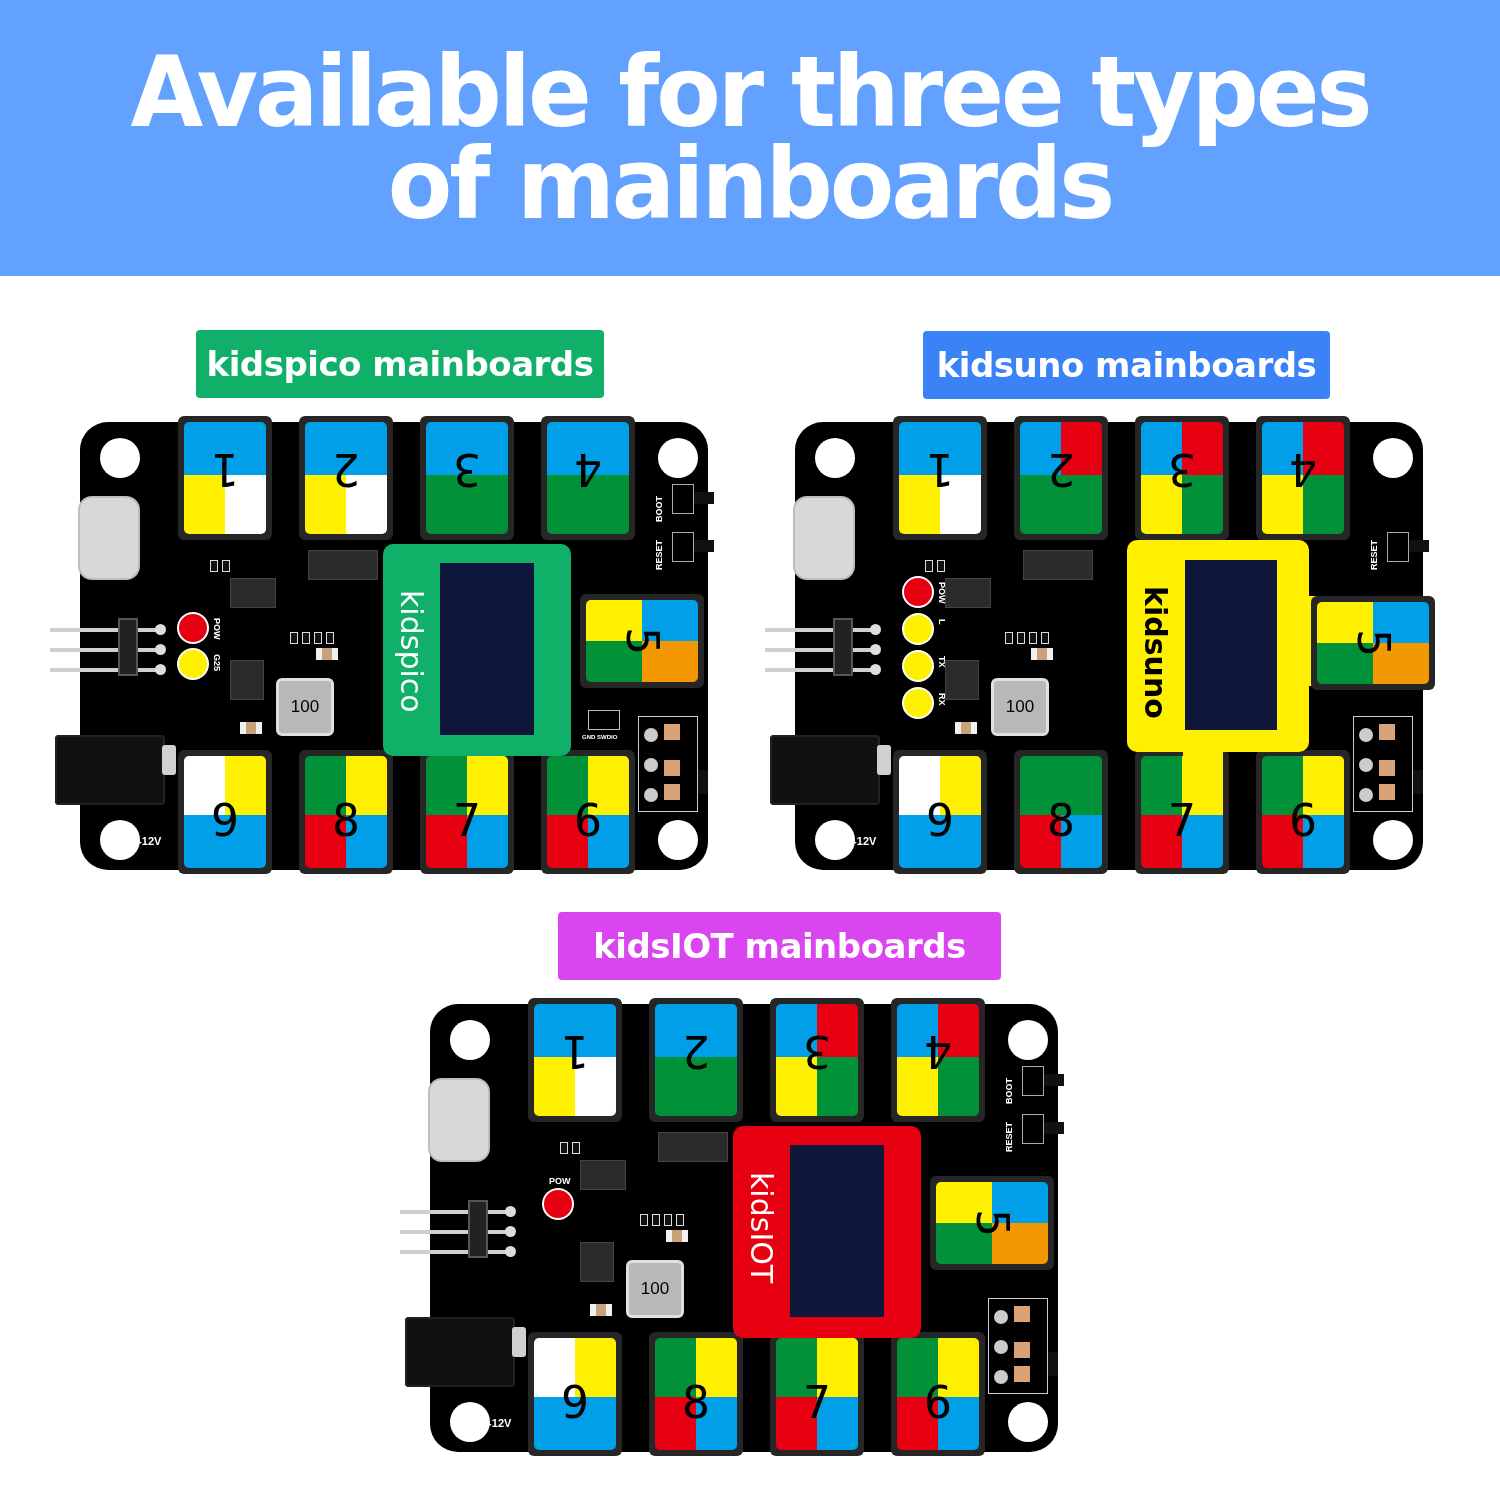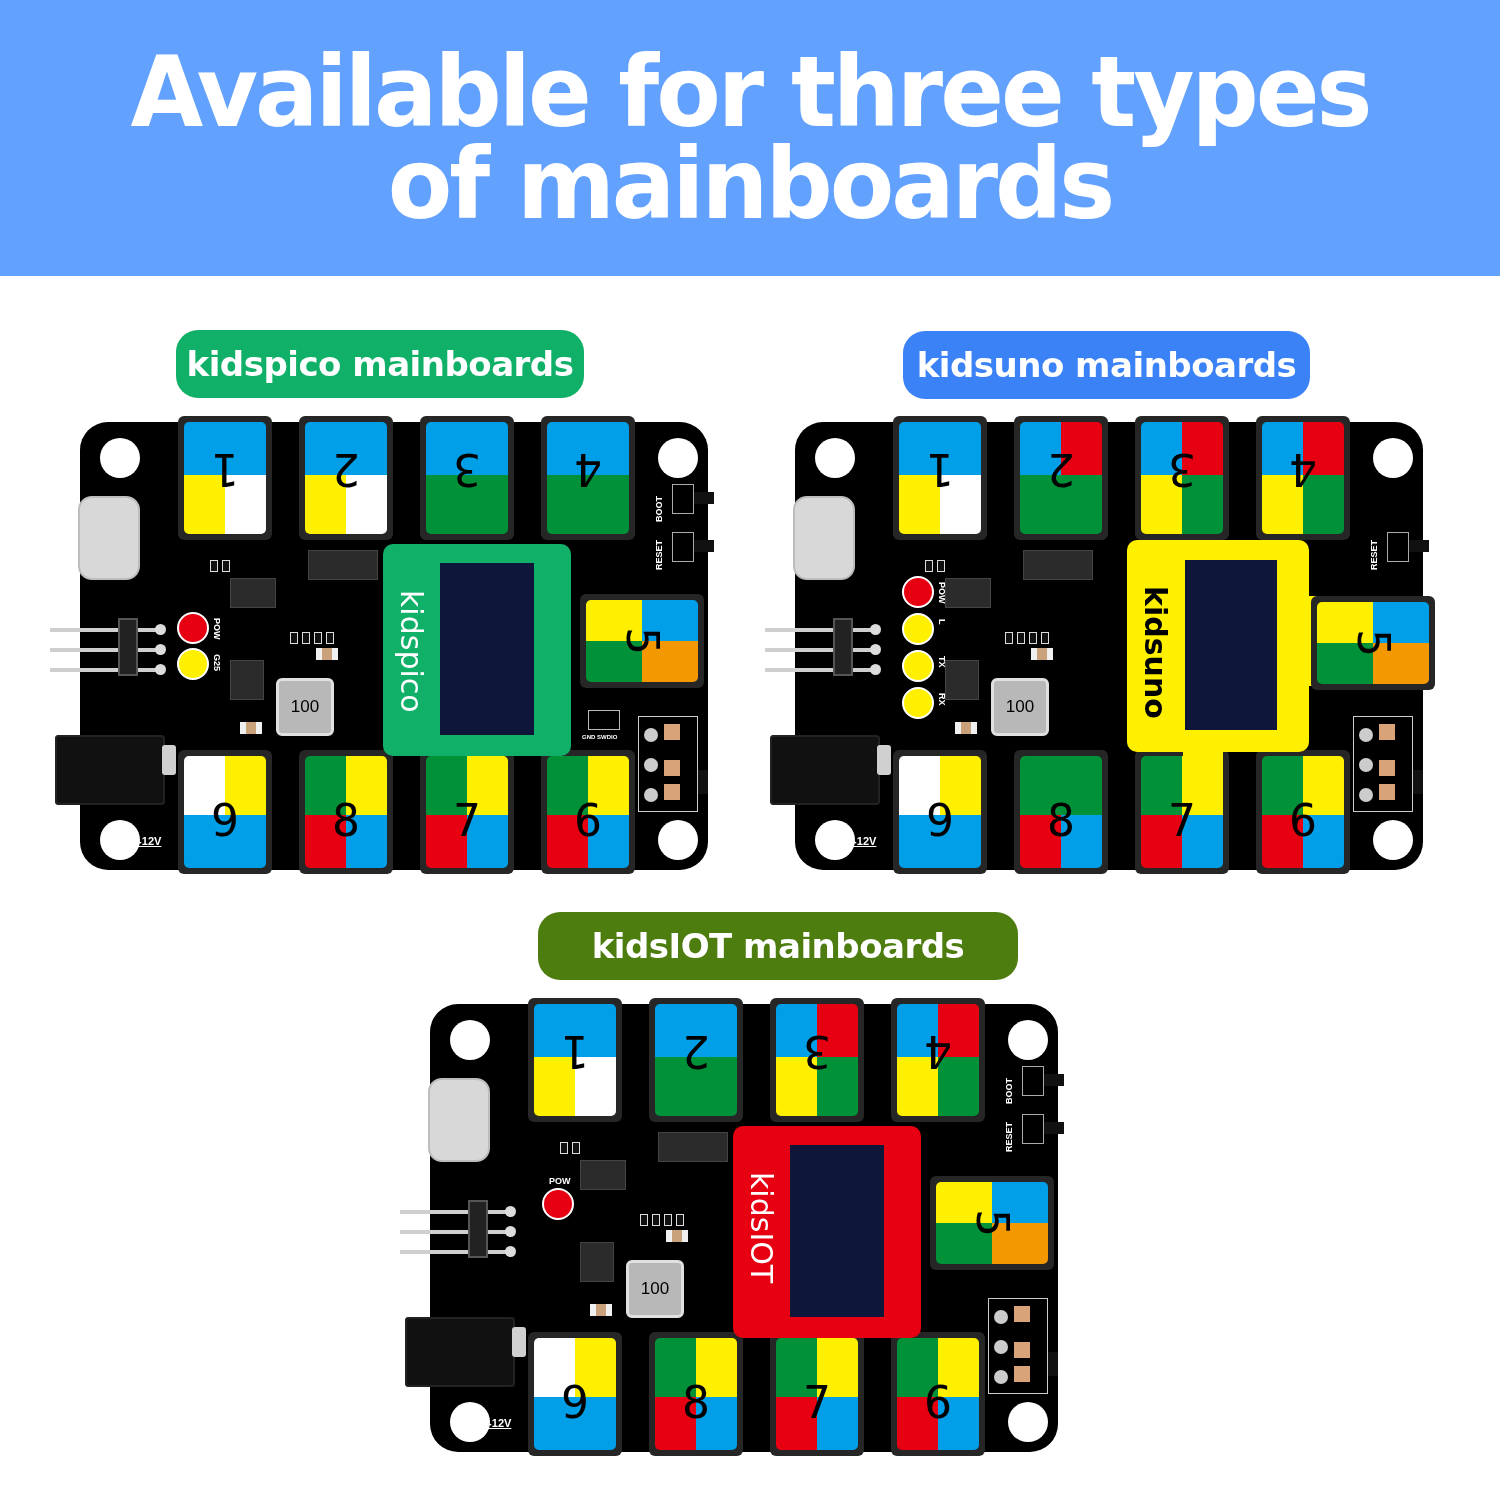--- a/index.html
+++ b/index.html
@@ -11,24 +11,25 @@
     background: #62a1fe;
     display: flex; flex-direction: column; align-items: center; justify-content: center;
   }
   .banner-line {
     color: #ffffff; font-weight: bold; font-size: 94px; line-height: 92px;
     letter-spacing: -3px; font-family: "DejaVu Sans", sans-serif;
     transform: scaleY(1.05);
   }
 
   .pill {
-    position: absolute; height: 68px; border-radius: 22px;
+    position: absolute; height: 68px; border-radius: 4px;
     color: #fff; font-weight: bold; font-size: 34px; letter-spacing: -0.5px;
     display: flex; align-items: center; justify-content: center;
     font-family: "DejaVu Sans", sans-serif;
+    margin-left: 20px;
   }
 
   .board { position: absolute; }
   .pcb {
     position: absolute; background: #000; border-radius: 28px;
   }
   .hole { position: absolute; width: 40px; height: 40px; border-radius: 50%; background: #fff; }
 
   .port {
     position: absolute; width: 94px; height: 124px;
@@ -75,21 +76,21 @@
   .pin-head { position: absolute; width: 20px; height: 48px; background: #222; border: 2px solid #555; }
   .pin-dot { position: absolute; width: 11px; height: 11px; border-radius: 50%; background: #ddd; }
 
   .led { position: absolute; width: 32px; height: 32px; border-radius: 50%; border: 2px solid #fff; }
   .silk {
     position: absolute; color: #fff; font-size: 9px; font-family: "Liberation Sans", sans-serif;
     white-space: nowrap; font-weight: bold;
   }
   .silk.rot { transform: rotate(90deg); transform-origin: left top; }
   .silk.rotneg { transform: rotate(-90deg); transform-origin: left top; }
-  .silk.big { font-size: 11px; text-decoration: underline; }
+  .silk.big { font-size: 11px; }
 
   .inductor {
     position: absolute; width: 58px; height: 58px; background: #b8b8b8; border: 3px solid #e0e0e0;
     border-radius: 6px; display: flex; align-items: center; justify-content: center;
     font-size: 17px; font-family: "Liberation Sans", sans-serif;
   }
   .chip { position: absolute; background: #2b2b2b; border: 1px solid #444; }
   .smd { position: absolute; width: 8px; height: 12px; border: 1px solid #ddd; background: #111; }
   .cap { position: absolute; width: 22px; height: 12px; background: #f0f0f0; }
   .cap::after { content: ""; position: absolute; left: 6px; right: 6px; top: 0; bottom: 0; background: #c9a27c; }
@@ -104,21 +105,21 @@
 </head>
 <body>
 
 <div class="banner">
   <div class="banner-line">Available for three types</div>
   <div class="banner-line">of mainboards</div>
 </div>
 
 <div class="pill" style="left:176px; top:330px; width:408px; background:#10b068;">kidspico mainboards</div>
 <div class="pill" style="left:903px; top:331px; width:407px; background:#3b82f6;">kidsuno mainboards</div>
-<div class="pill" style="left:538px; top:912px; width:480px; background:#4d7c0f;">kidsIOT mainboards</div>
+<div class="pill" style="left:538px; top:912px; width:443px; background:#d946ef;">kidsIOT mainboards</div>
 
 <div class="board" id="board-0" style="left:50px; top:410px; width:710px; height:470px;">
     <div class="pcb" style="left:30px; top:12px; width:628px; height:448px;"></div>
     <div class="hole" style="left:50px; top:28px;"></div>
     <div class="hole" style="left:608px; top:28px;"></div>
     <div class="hole" style="left:50px; top:410px;"></div>
     <div class="hole" style="left:608px; top:410px;"></div>
     <div class="usb" style="left:28px; top:86px;"></div>
     <div class="jack" style="left:5px; top:325px;"></div>
     <div class="jack-tab" style="left:112px; top:335px;"></div>

